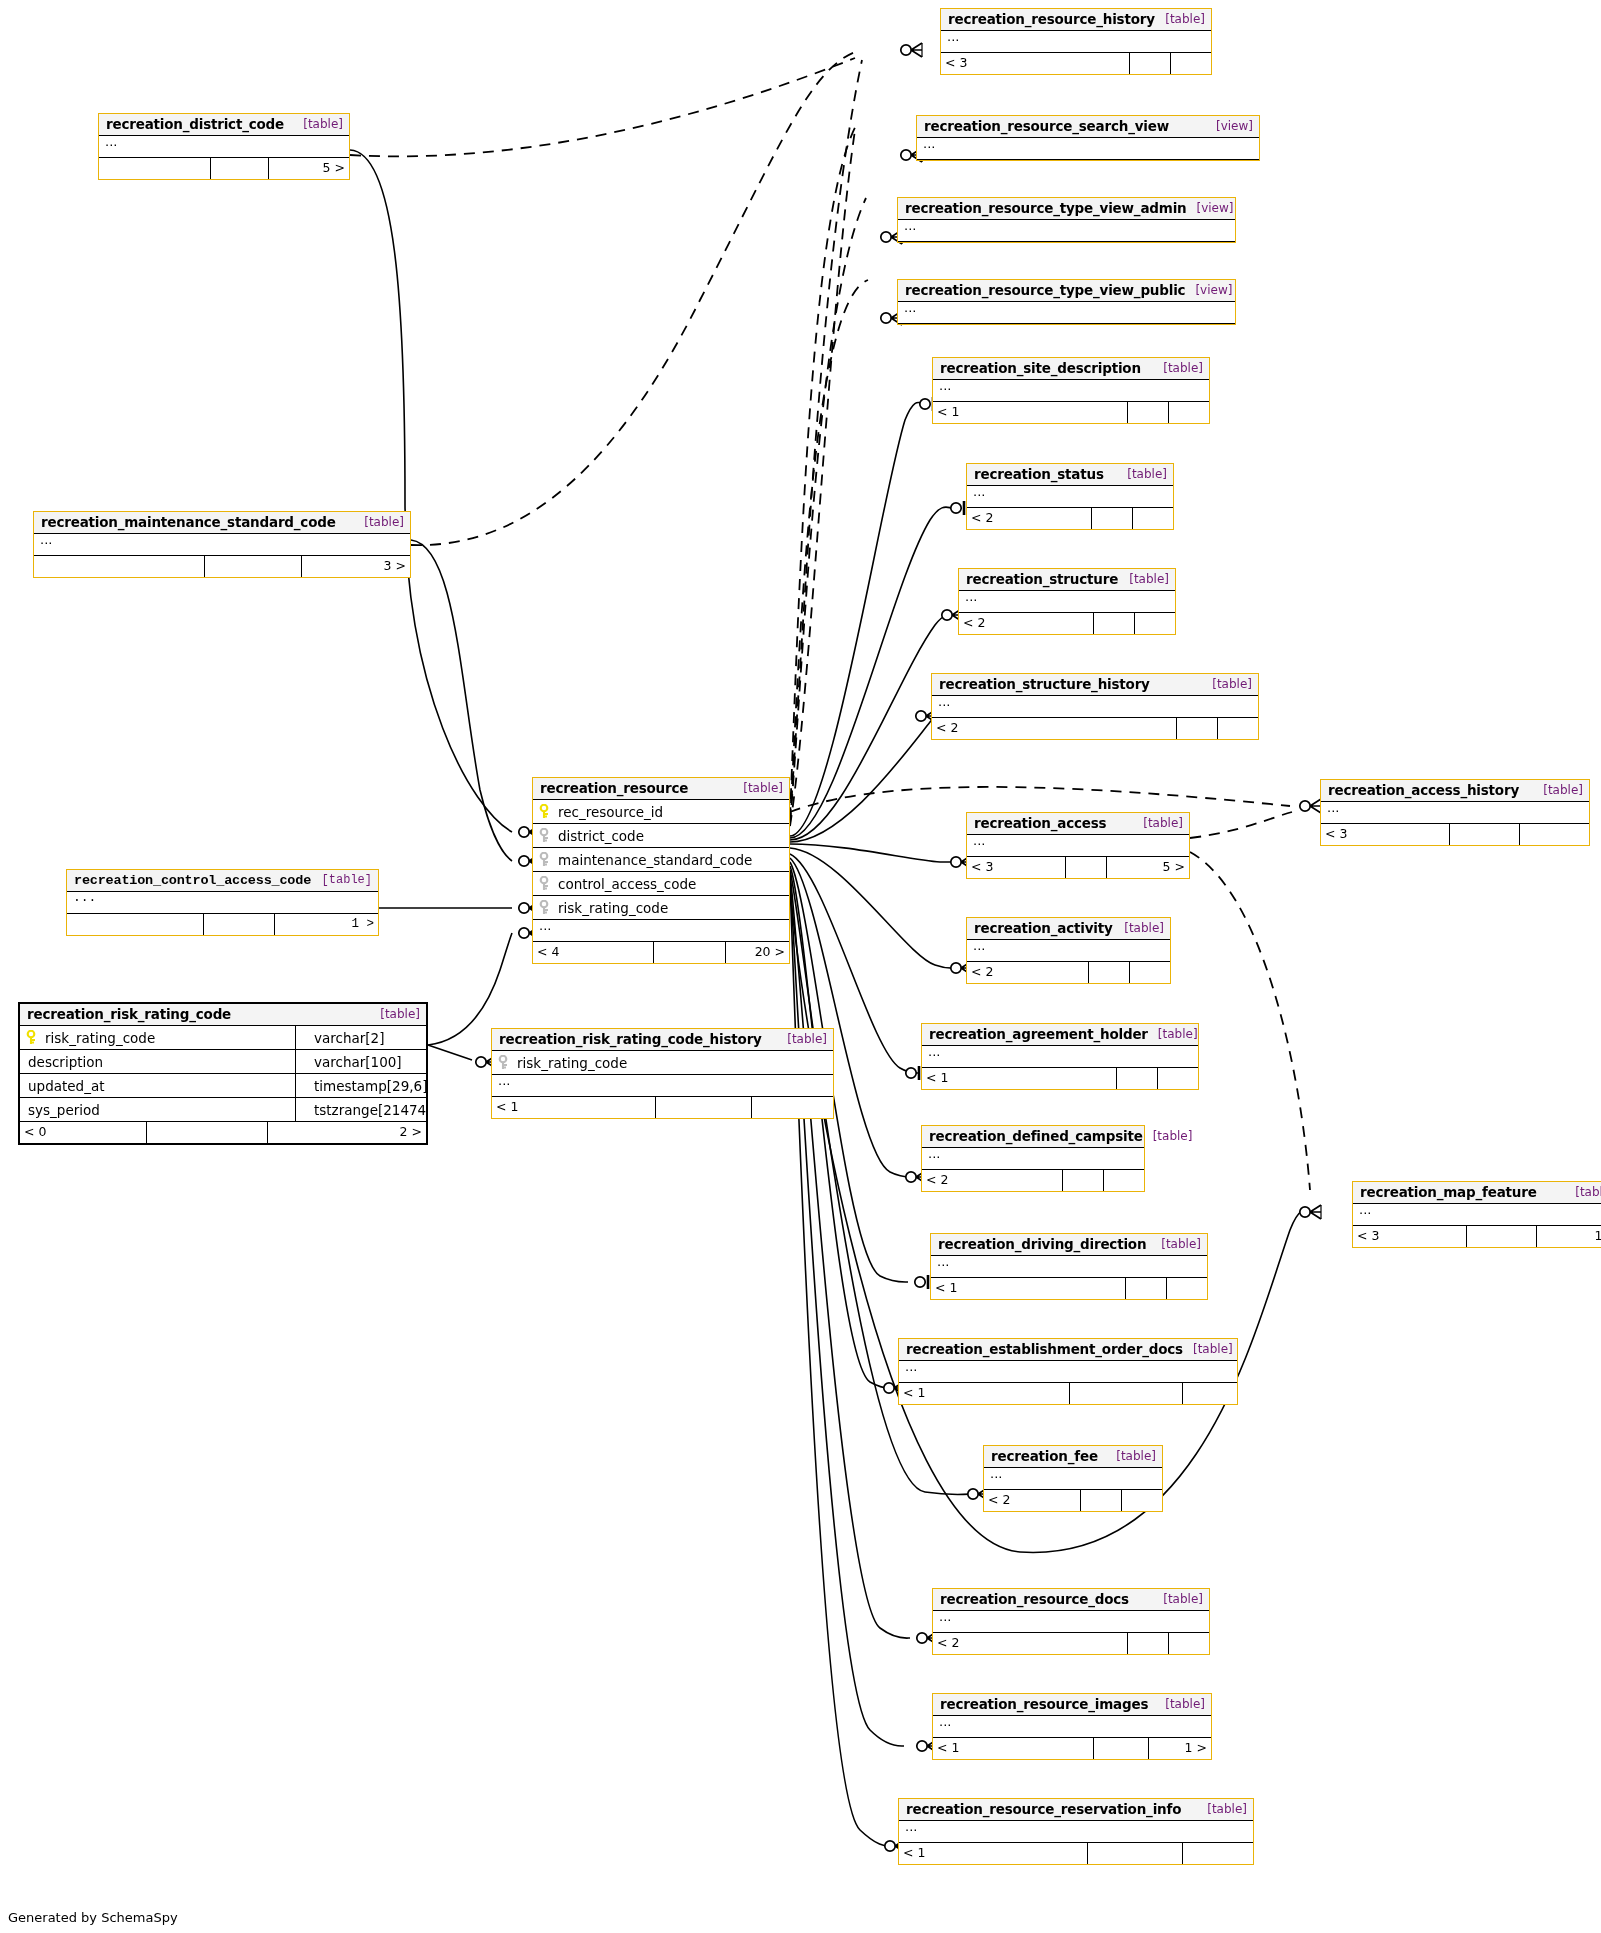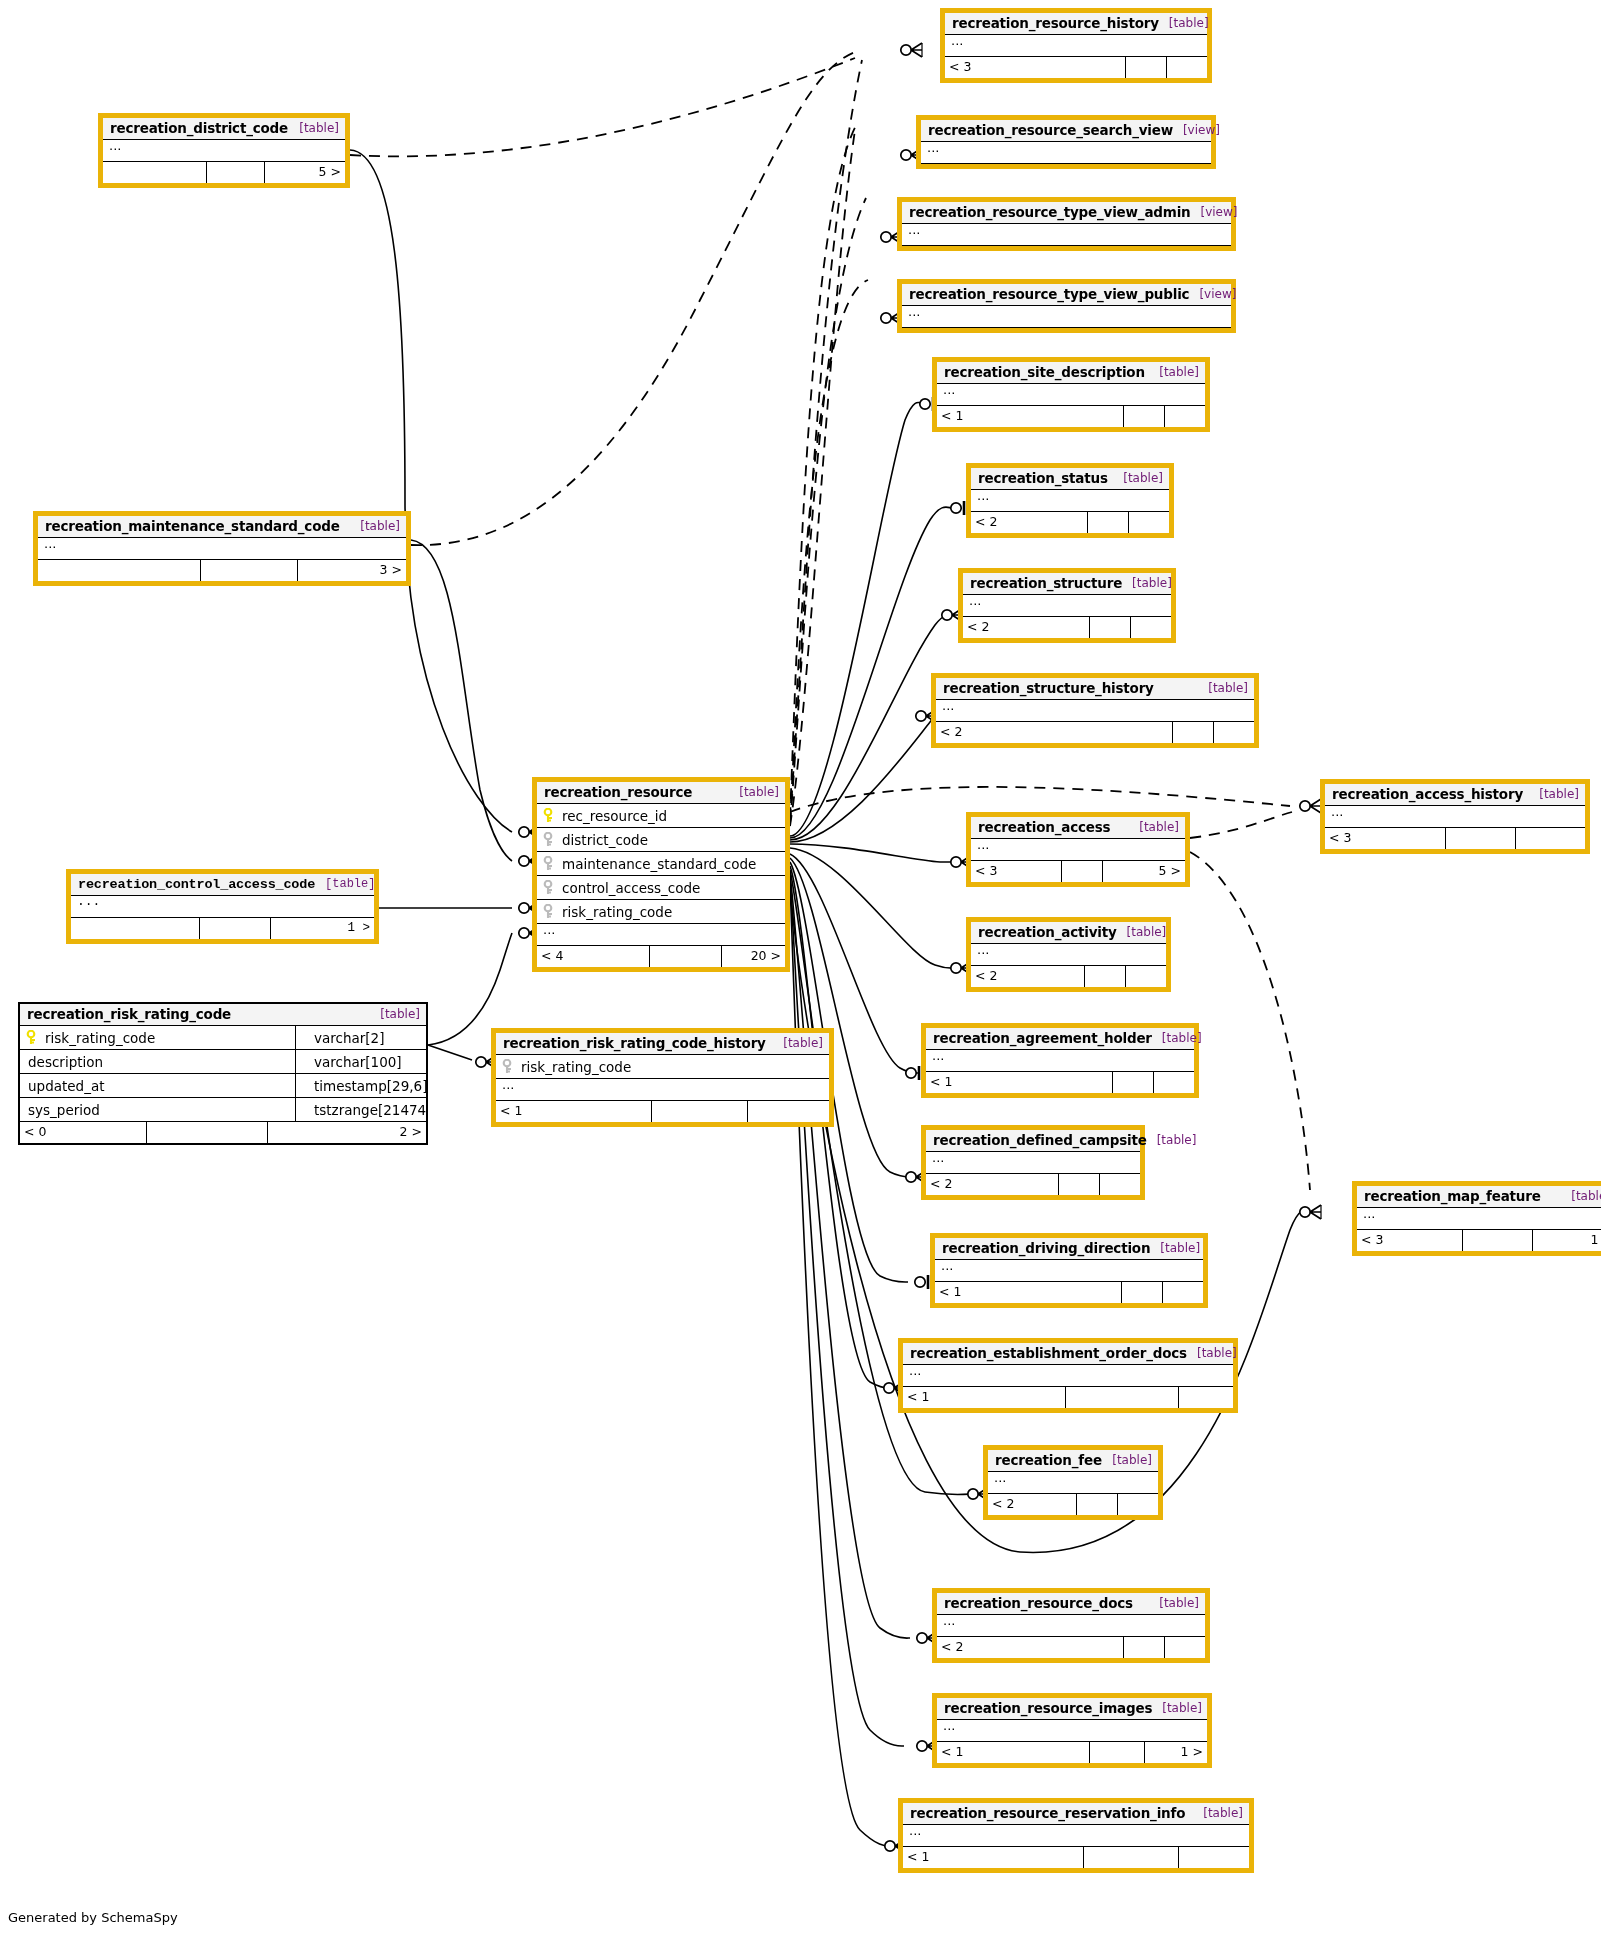--- a/index.html
+++ b/index.html
@@ -23,21 +23,21 @@
   }
   #edges {
     position: absolute;
     left: 0; top: 0;
     width: 1601px;
     height: 1933px;
     pointer-events: none;
   }
   .tbl {
     position: absolute;
-    border: 5px solid #eab308;
+    border: 1px solid #eab308;
     background: #ffffff;
     box-sizing: border-box;
     font-size: 13.5px;
     color: #000000;
   }
   .tbl.focal {
     border: 2px solid #000000;
   }
   .thead {
     display: flex;
@@ -232,21 +232,21 @@
         </div>
         <div class="ellip">
           <span>...</span>
         </div>
         <div class="tfoot">
           <div class="f1">&lt; 3</div>
           <div class="f2" style="width:41px;flex:0 0 41px"></div>
           <div class="f3" style="width:41px;flex:0 0 41px"></div>
         </div>
       </div>
-      <div class="tbl" style="left: 916px; top: 115px; width: 300px;">
+      <div class="tbl" style="left: 916px; top: 115px; width: 344px;">
         <div class="thead">
           <span class="tname">recreation_resource_search_view</span>
           <span class="ttype">[view]</span>
         </div>
         <div class="ellip">
           <span>...</span>
         </div>
       </div>
       <div class="tbl" style="left: 897px; top: 197px; width: 339px;">
         <div class="thead">

